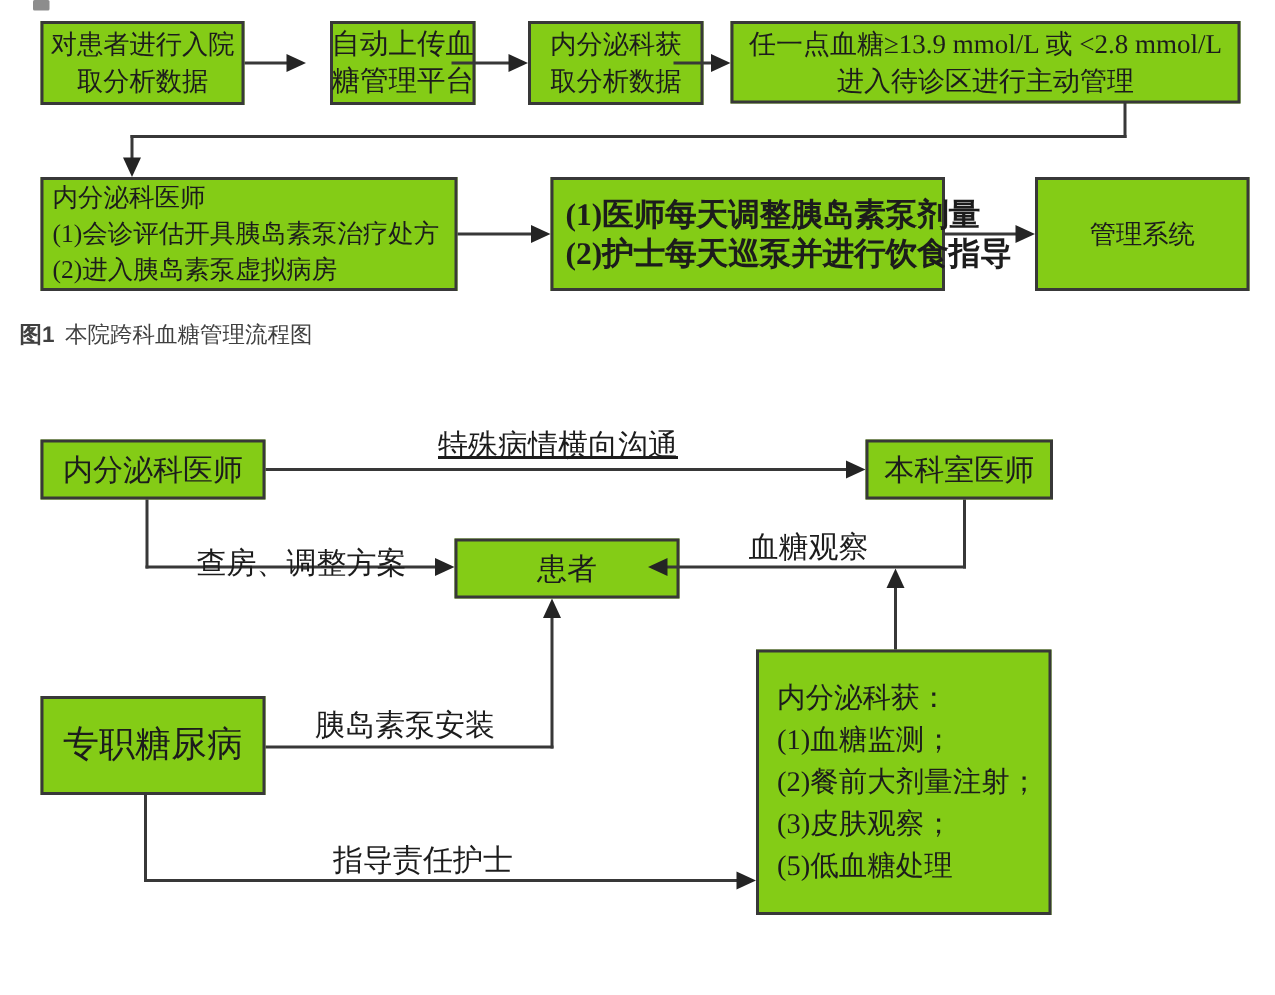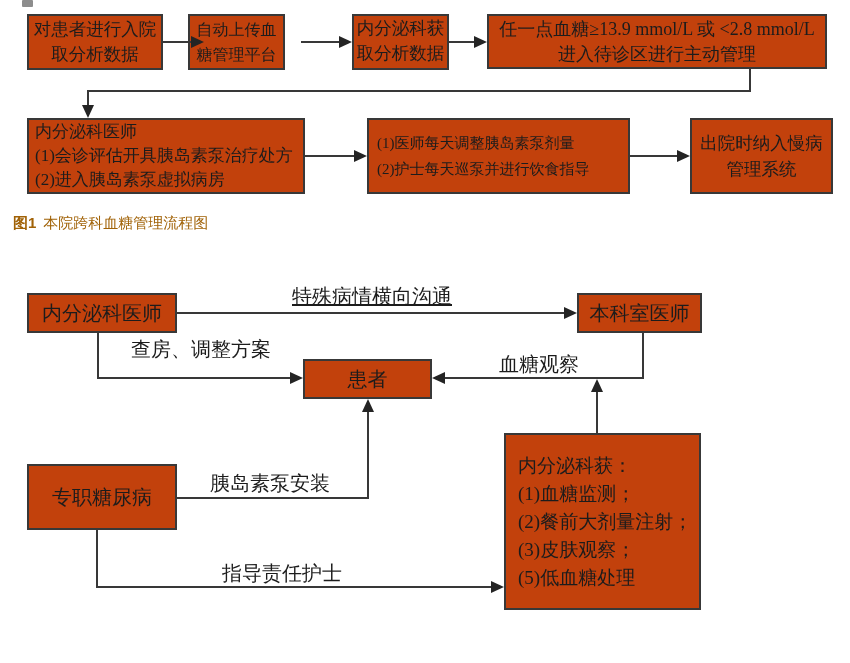--- a/index.html
+++ b/index.html
@@ -1,51 +1,51 @@
 <!DOCTYPE html>
 <html><head>
 <meta charset="utf-8">
 <style>
   html,body{margin:0;padding:0;background:#fff;}
   #page{position:relative;width:850px;height:663px;background:#ffffff;overflow:hidden;
         font-family:"Liberation Serif","DejaVu Serif",serif;}
-  .node{position:absolute;box-sizing:border-box;border:2px solid #383838;background:#c2410c;
+  .node{position:absolute;box-sizing:border-box;border:2px solid #383838;background:#84cc16;
         color:#1c1c1c;display:flex;flex-direction:column;justify-content:center;}
   .center{align-items:center;text-align:center;}
   .leftal{align-items:flex-start;text-align:left;}
   .node span{display:block;white-space:nowrap;}
   .hline{position:absolute;height:2px;background:#383838;}
   .vline{position:absolute;width:2px;background:#383838;}
   .ah{position:absolute;width:0;height:0;}
   .ah-r{border-top:6px solid transparent;border-bottom:6px solid transparent;border-left:13px solid #242424;}
   .ah-l{border-top:6px solid transparent;border-bottom:6px solid transparent;border-right:13px solid #242424;}
   .ah-d{border-left:6px solid transparent;border-right:6px solid transparent;border-top:13px solid #242424;}
   .ah-u{border-left:6px solid transparent;border-right:6px solid transparent;border-bottom:13px solid #242424;}
   .elabel{position:absolute;font-size:20px;color:#1c1c1c;white-space:nowrap;transform:translateX(-50%);}
   .caption{position:absolute;font-family:"Liberation Sans","DejaVu Sans",sans-serif;
-           font-size:15px;color:#a16207;white-space:nowrap;}
+           font-size:15px;color:#404040;white-space:nowrap;}
   .caption .cb{font-weight:bold;margin-right:7px;}
   .fragment{position:absolute;background:#8d8d8d;border-radius:1px;}
 </style>
 </head>
 <body>
 
 <div id="page">
 
   <div class="fragment" style="left:22px;top:0;width:11px;height:7px;"></div>
 
   <div class="node center" style="left:27px;top:14px;width:136px;height:56px;font-size:17.5px;line-height:25px;">
     <span>对患者进行入院</span>
     <span>取分析数据</span>
   </div>
-  <div class="node center" style="left:188px;top:14px;width:97px;height:56px;font-size:16px;line-height:25px;text-align:right;">
+  <div class="node center" style="left:220px;top:14px;width:97px;height:56px;font-size:19px;line-height:25px;text-align:right;">
     <span>自动上传血</span>
     <span>糖管理平台</span>
   </div>
-  <div class="node center" style="left:352px;top:14px;width:97px;height:56px;font-size:17.5px;line-height:25px;font-family:Liberation Mono, monospace;">
+  <div class="node center" style="left:352px;top:14px;width:117px;height:56px;font-size:17.5px;line-height:25px;">
     <span>内分泌科获</span>
     <span>取分析数据</span>
   </div>
   <div class="node center" style="left:487px;top:14px;width:340px;height:55px;font-size:18px;line-height:25px;">
     <span>任一点血糖≥13.9 mmol/L 或 &lt;2.8 mmol/L</span>
     <span>进入待诊区进行主动管理</span>
   </div>
 
   <div class="hline" style="left:163px;top:41px;width:33px;"></div>
   <div class="ah ah-r" style="left:191px;top:36px;"></div>
@@ -57,66 +57,65 @@
   <div class="vline" style="left:749px;top:68px;height:24px;"></div>
   <div class="hline" style="left:87px;top:90px;width:664px;"></div>
   <div class="vline" style="left:87px;top:90px;height:17px;"></div>
   <div class="ah ah-d" style="left:82px;top:105px;"></div>
 
   <div class="node leftal" style="left:27px;top:118px;width:278px;height:76px;font-size:17px;line-height:24px;padding-left:6px;">
     <span>内分泌科医师</span>
     <span>(1)会诊评估开具胰岛素泵治疗处方</span>
     <span>(2)进入胰岛素泵虚拟病房</span>
   </div>
-  <div class="node leftal" style="left:367px;top:118px;width:263px;height:76px;font-size:15px;line-height:26px;padding-left:8px;">
+  <div class="node leftal" style="left:367px;top:118px;width:263px;height:76px;font-size:21px;line-height:26px;padding-left:8px;font-weight:bold;">
     <span>(1)医师每天调整胰岛素泵剂量</span>
     <span>(2)护士每天巡泵并进行饮食指导</span>
   </div>
   <div class="node center" style="left:690px;top:118px;width:143px;height:76px;font-size:17.5px;line-height:26px;">
-    <span>出院时纳入慢病</span>
     <span>管理系统</span>
   </div>
 
   <div class="hline" style="left:305px;top:155px;width:53px;"></div>
   <div class="ah ah-r" style="left:354px;top:150px;"></div>
   <div class="hline" style="left:630px;top:155px;width:51px;"></div>
   <div class="ah ah-r" style="left:677px;top:150px;"></div>
 
   <div class="caption" style="left:13px;top:214px;">
     <span class="cb">图1</span><span>本院跨科血糖管理流程图</span>
   </div>
 
   <div class="node center" style="left:27px;top:293px;width:150px;height:40px;font-size:20px;">
     <span>内分泌科医师</span>
   </div>
   <div class="node center" style="left:577px;top:293px;width:125px;height:40px;font-size:20px;">
     <span>本科室医师</span>
   </div>
-  <div class="node center" style="left:303px;top:359px;width:129px;height:40px;font-size:20px;">
+  <div class="node center" style="left:303px;top:359px;width:150px;height:40px;font-size:20px;">
     <span>患者</span>
   </div>
   <div class="node leftal" style="left:504px;top:433px;width:197px;height:177px;font-size:19px;line-height:28px;padding-left:12px;">
     <span>内分泌科获：</span>
     <span>(1)血糖监测；</span>
     <span>(2)餐前大剂量注射；</span>
     <span>(3)皮肤观察；</span>
     <span>(5)低血糖处理</span>
   </div>
-  <div class="node center" style="left:27px;top:464px;width:150px;height:66px;font-size:20px;line-height:29px;">
+  <div class="node center" style="left:27px;top:464px;width:150px;height:66px;font-size:24px;line-height:29px;">
     <span>专职糖尿病</span>
   </div>
 
   <div class="hline" style="left:177px;top:312px;width:390px;"></div>
   <div class="ah ah-r" style="left:564px;top:307px;"></div>
   <div class="elabel" style="left:372px;top:283px;text-decoration:underline;">特殊病情横向沟通</div>
 
   <div class="vline" style="left:97px;top:333px;height:46px;"></div>
   <div class="hline" style="left:97px;top:377px;width:200px;"></div>
   <div class="ah ah-r" style="left:290px;top:372px;"></div>
-  <div class="elabel" style="left:201px;top:336px;">查房、调整方案</div>
+  <div class="elabel" style="left:201px;top:362px;">查房、调整方案</div>
 
   <div class="vline" style="left:642px;top:333px;height:46px;"></div>
   <div class="hline" style="left:440px;top:377px;width:204px;"></div>
   <div class="ah ah-l" style="left:432px;top:372px;"></div>
   <div class="elabel" style="left:539px;top:351px;">血糖观察</div>
 
   <div class="vline" style="left:596px;top:390px;height:43px;"></div>
   <div class="ah ah-u" style="left:591px;top:379px;"></div>
 
   <div class="hline" style="left:177px;top:497px;width:192px;"></div>

